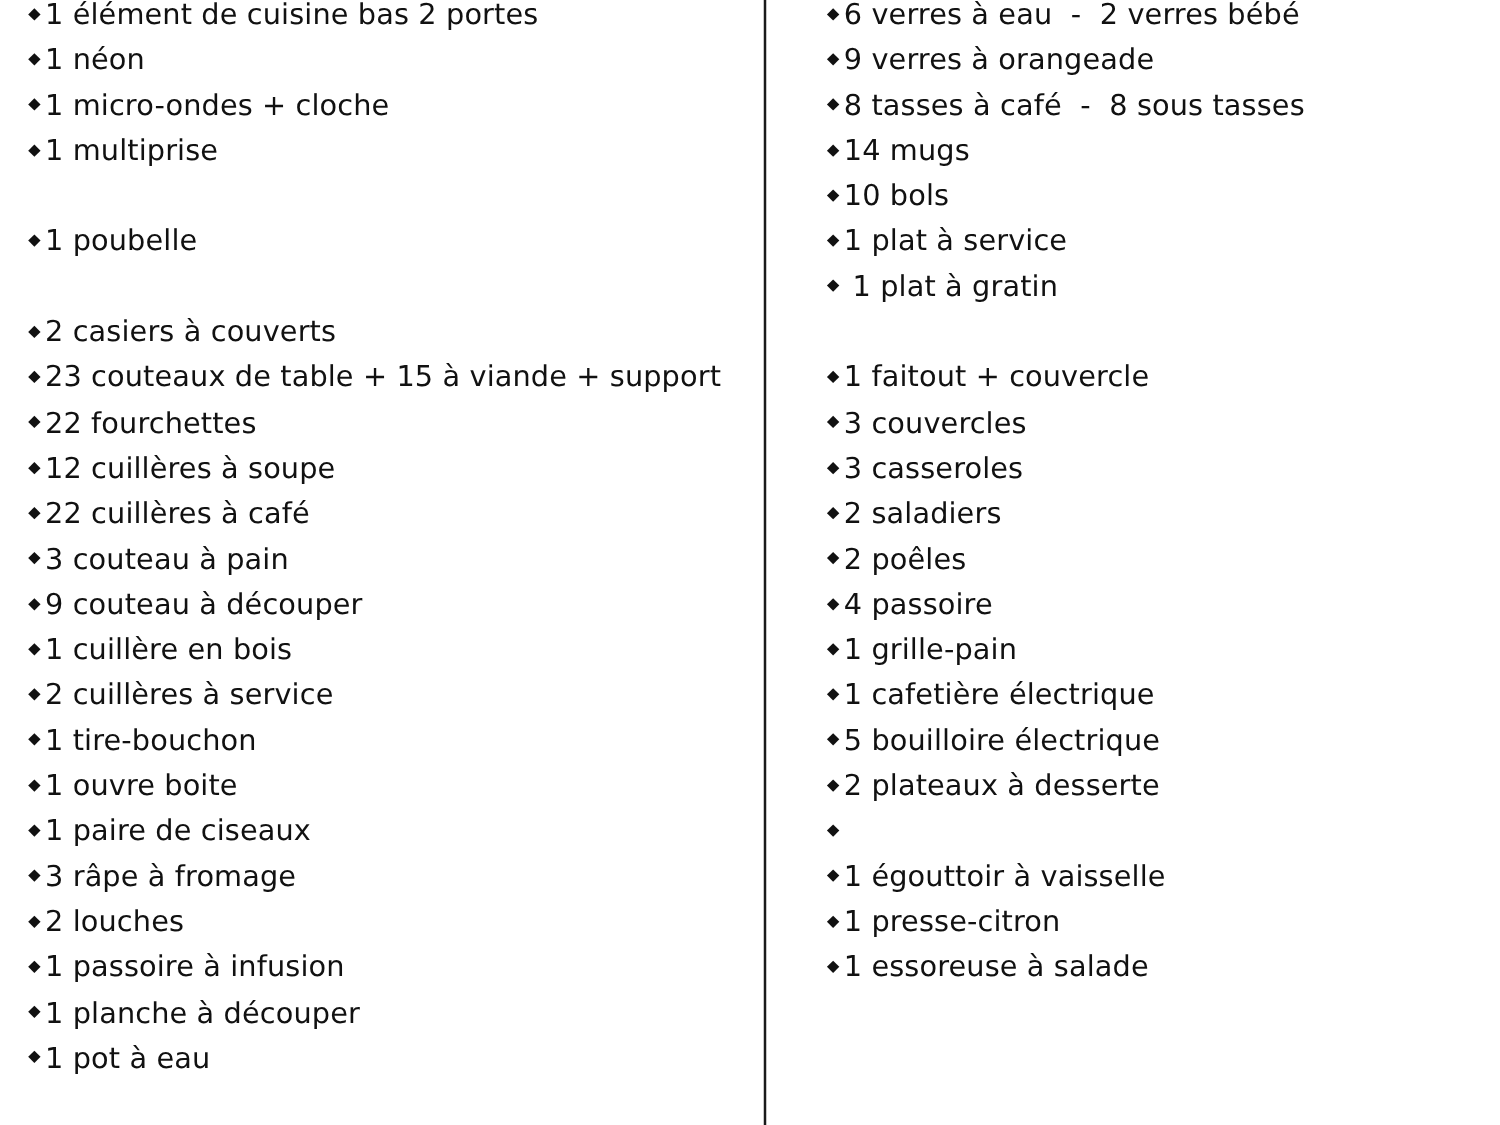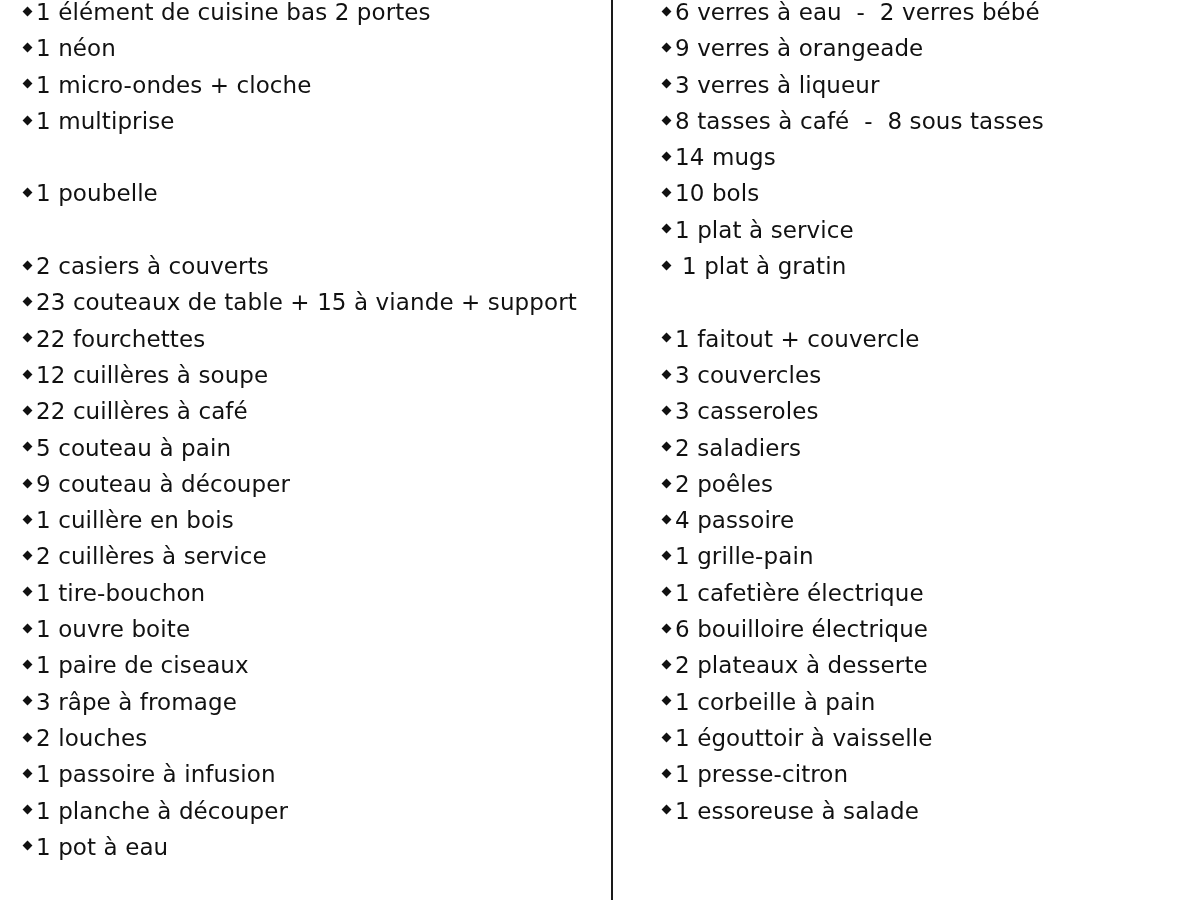--- a/index.html
+++ b/index.html
@@ -69,54 +69,53 @@
     <li class="item"><span class="bullet"></span><span class="label">1 micro-ondes + cloche</span></li>
     <li class="item"><span class="bullet"></span><span class="label">1 multiprise</span></li>
     <li class="item blank"></li>
     <li class="item"><span class="bullet"></span><span class="label">1 poubelle</span></li>
     <li class="item blank"></li>
     <li class="item"><span class="bullet"></span><span class="label">2 casiers à couverts</span></li>
     <li class="item"><span class="bullet"></span><span class="label">23 couteaux de table + 15 à viande + support</span></li>
     <li class="item"><span class="bullet"></span><span class="label">22 fourchettes</span></li>
     <li class="item"><span class="bullet"></span><span class="label">12 cuillères à soupe</span></li>
     <li class="item"><span class="bullet"></span><span class="label">22 cuillères à café</span></li>
-    <li class="item"><span class="bullet"></span><span class="label">5 couteau à pain</span></li>
+    <li class="item"><span class="bullet"></span><span class="label">3 couteau à pain</span></li>
     <li class="item"><span class="bullet"></span><span class="label">9 couteau à découper</span></li>
     <li class="item"><span class="bullet"></span><span class="label">1 cuillère en bois</span></li>
     <li class="item"><span class="bullet"></span><span class="label">2 cuillères à service</span></li>
     <li class="item"><span class="bullet"></span><span class="label">1 tire-bouchon</span></li>
     <li class="item"><span class="bullet"></span><span class="label">1 ouvre boite</span></li>
     <li class="item"><span class="bullet"></span><span class="label">1 paire de ciseaux</span></li>
     <li class="item"><span class="bullet"></span><span class="label">3 râpe à fromage</span></li>
     <li class="item"><span class="bullet"></span><span class="label">2 louches</span></li>
     <li class="item"><span class="bullet"></span><span class="label">1 passoire à infusion</span></li>
     <li class="item"><span class="bullet"></span><span class="label">1 planche à découper</span></li>
     <li class="item"><span class="bullet"></span><span class="label">1 pot à eau</span></li>
   </ul>
 
   <div class="divider"></div>
 
   <ul class="col right">
     <li class="item"><span class="bullet"></span><span class="label">6 verres à eau  -  2 verres bébé</span></li>
     <li class="item"><span class="bullet"></span><span class="label">9 verres à orangeade</span></li>
-    <li class="item"><span class="bullet"></span><span class="label">3 verres à liqueur</span></li>
     <li class="item"><span class="bullet"></span><span class="label">8 tasses à café  -  8 sous tasses</span></li>
     <li class="item"><span class="bullet"></span><span class="label">14 mugs</span></li>
     <li class="item"><span class="bullet"></span><span class="label">10 bols</span></li>
     <li class="item"><span class="bullet"></span><span class="label">1 plat à service</span></li>
     <li class="item"><span class="bullet spaced"></span><span class="label">1 plat à gratin</span></li>
     <li class="item blank"></li>
     <li class="item"><span class="bullet"></span><span class="label">1 faitout + couvercle</span></li>
     <li class="item"><span class="bullet"></span><span class="label">3 couvercles</span></li>
     <li class="item"><span class="bullet"></span><span class="label">3 casseroles</span></li>
     <li class="item"><span class="bullet"></span><span class="label">2 saladiers</span></li>
     <li class="item"><span class="bullet"></span><span class="label">2 poêles</span></li>
     <li class="item"><span class="bullet"></span><span class="label">4 passoire</span></li>
     <li class="item"><span class="bullet"></span><span class="label">1 grille-pain</span></li>
     <li class="item"><span class="bullet"></span><span class="label">1 cafetière électrique</span></li>
-    <li class="item"><span class="bullet"></span><span class="label">6 bouilloire électrique</span></li>
+    <li class="item"><span class="bullet"></span><span class="label">5 bouilloire électrique</span></li>
     <li class="item"><span class="bullet"></span><span class="label">2 plateaux à desserte</span></li>
-    <li class="item"><span class="bullet"></span><span class="label">1 corbeille à pain</span></li>
+    <li class="item"><span class="bullet"></span></li>
     <li class="item"><span class="bullet"></span><span class="label">1 égouttoir à vaisselle</span></li>
     <li class="item"><span class="bullet"></span><span class="label">1 presse-citron</span></li>
     <li class="item"><span class="bullet"></span><span class="label">1 essoreuse à salade</span></li>
   </ul>
 </div>
 
 </body></html>

